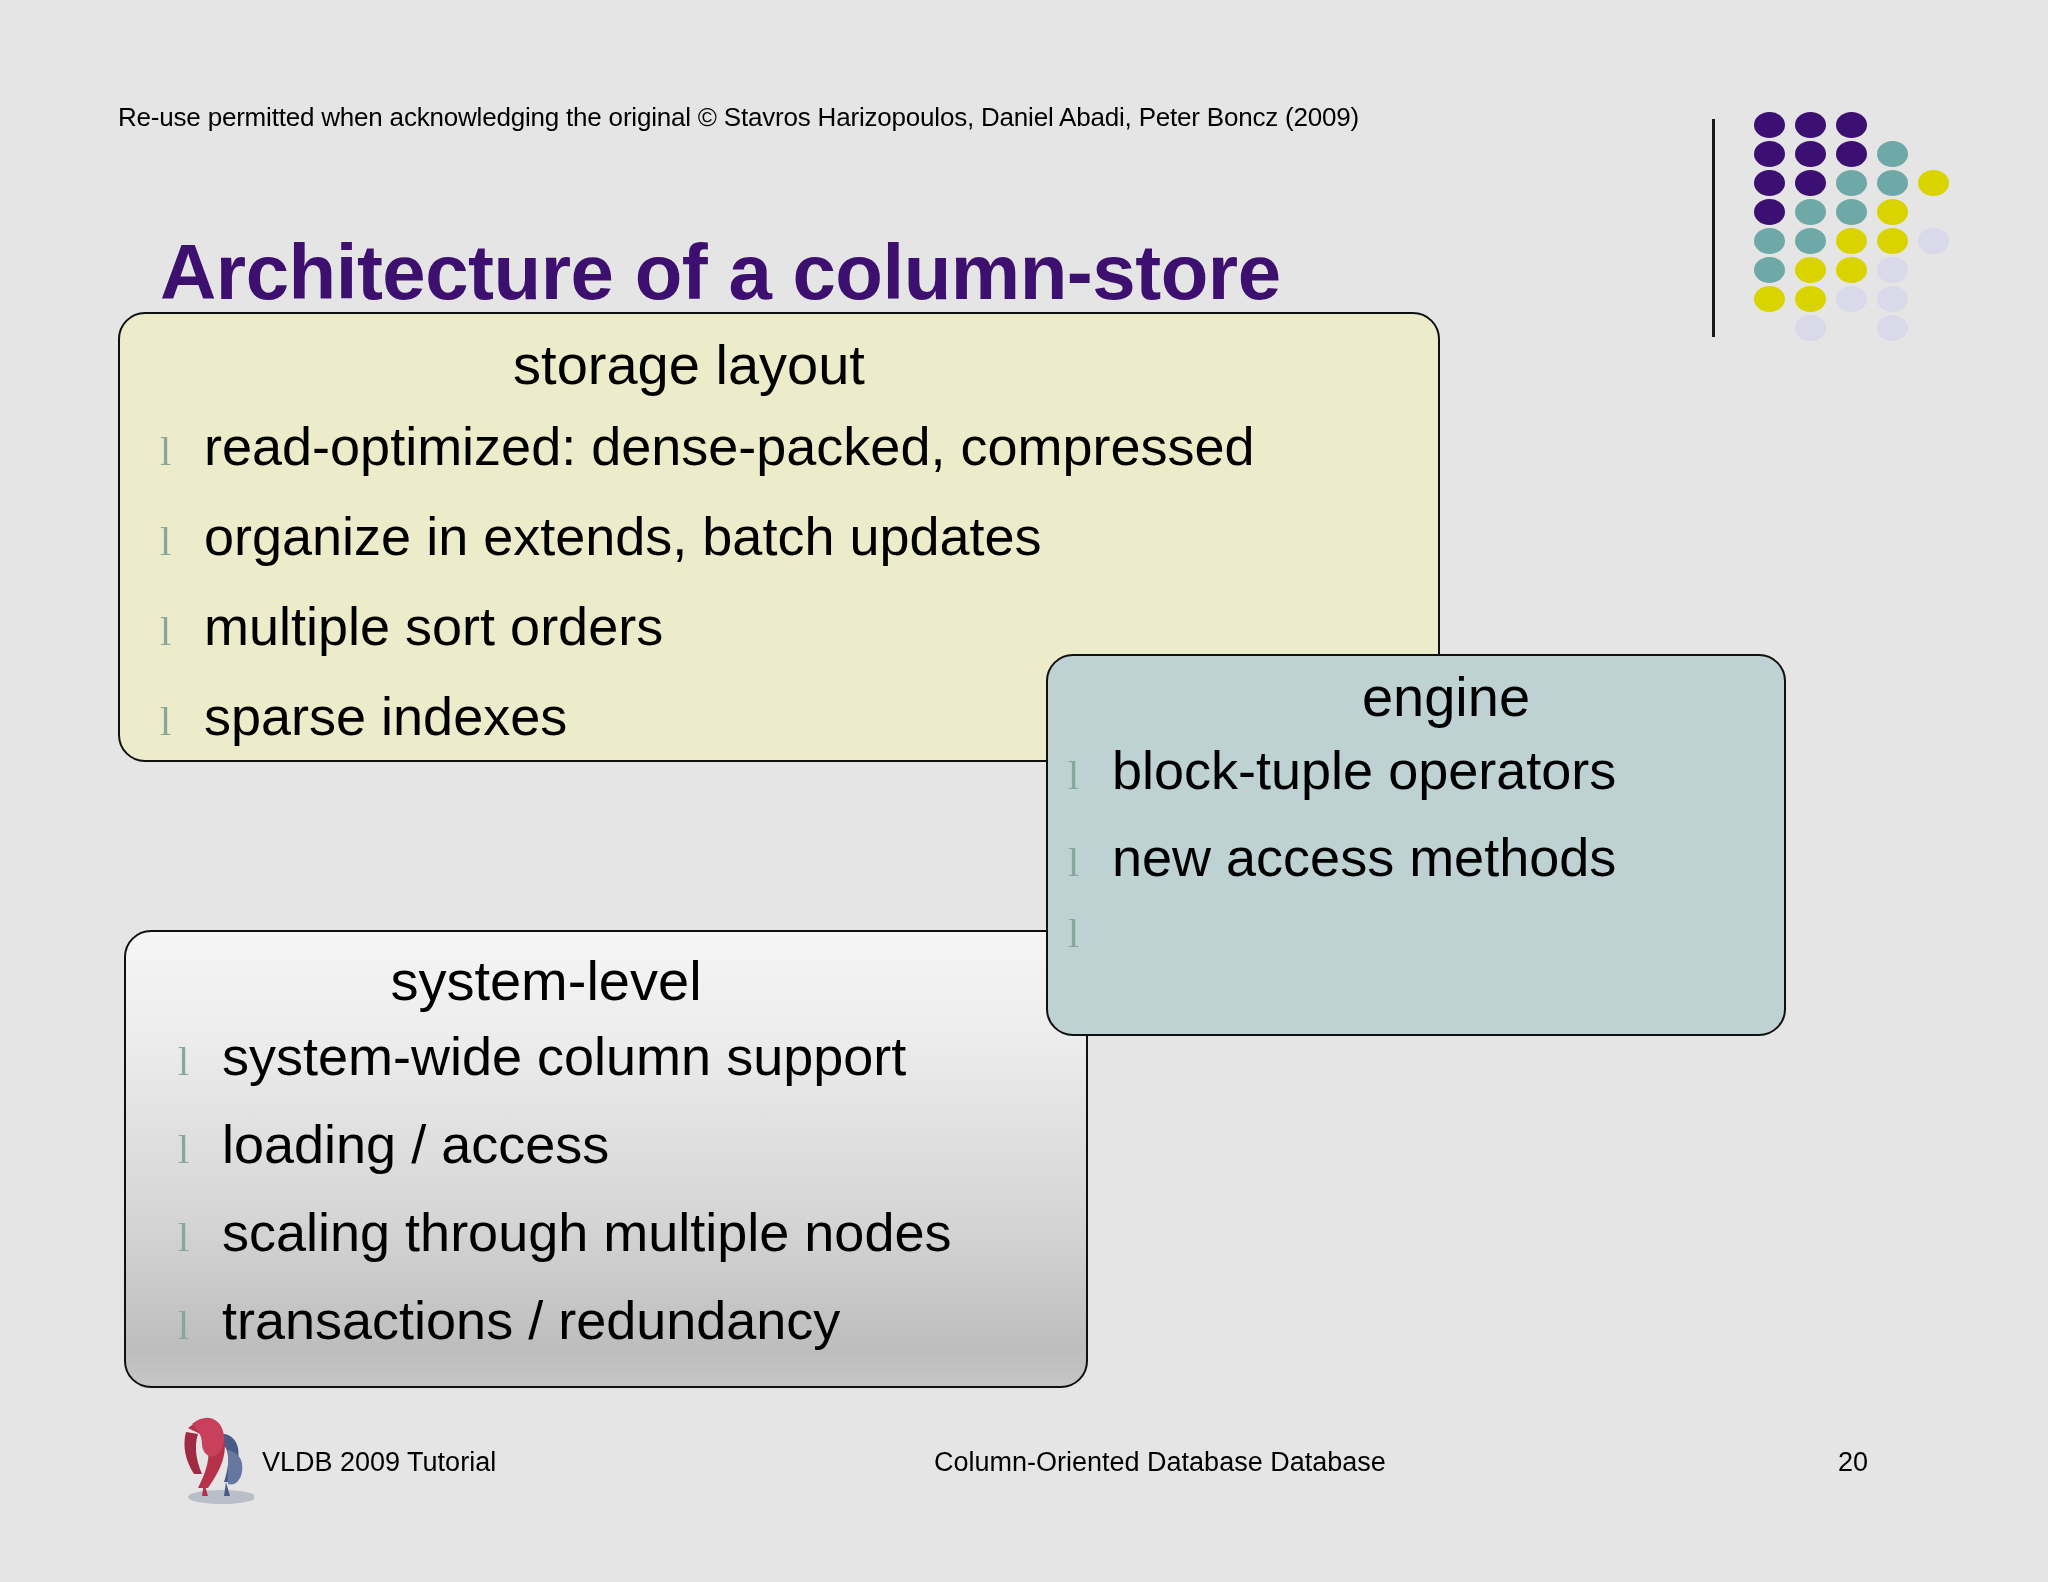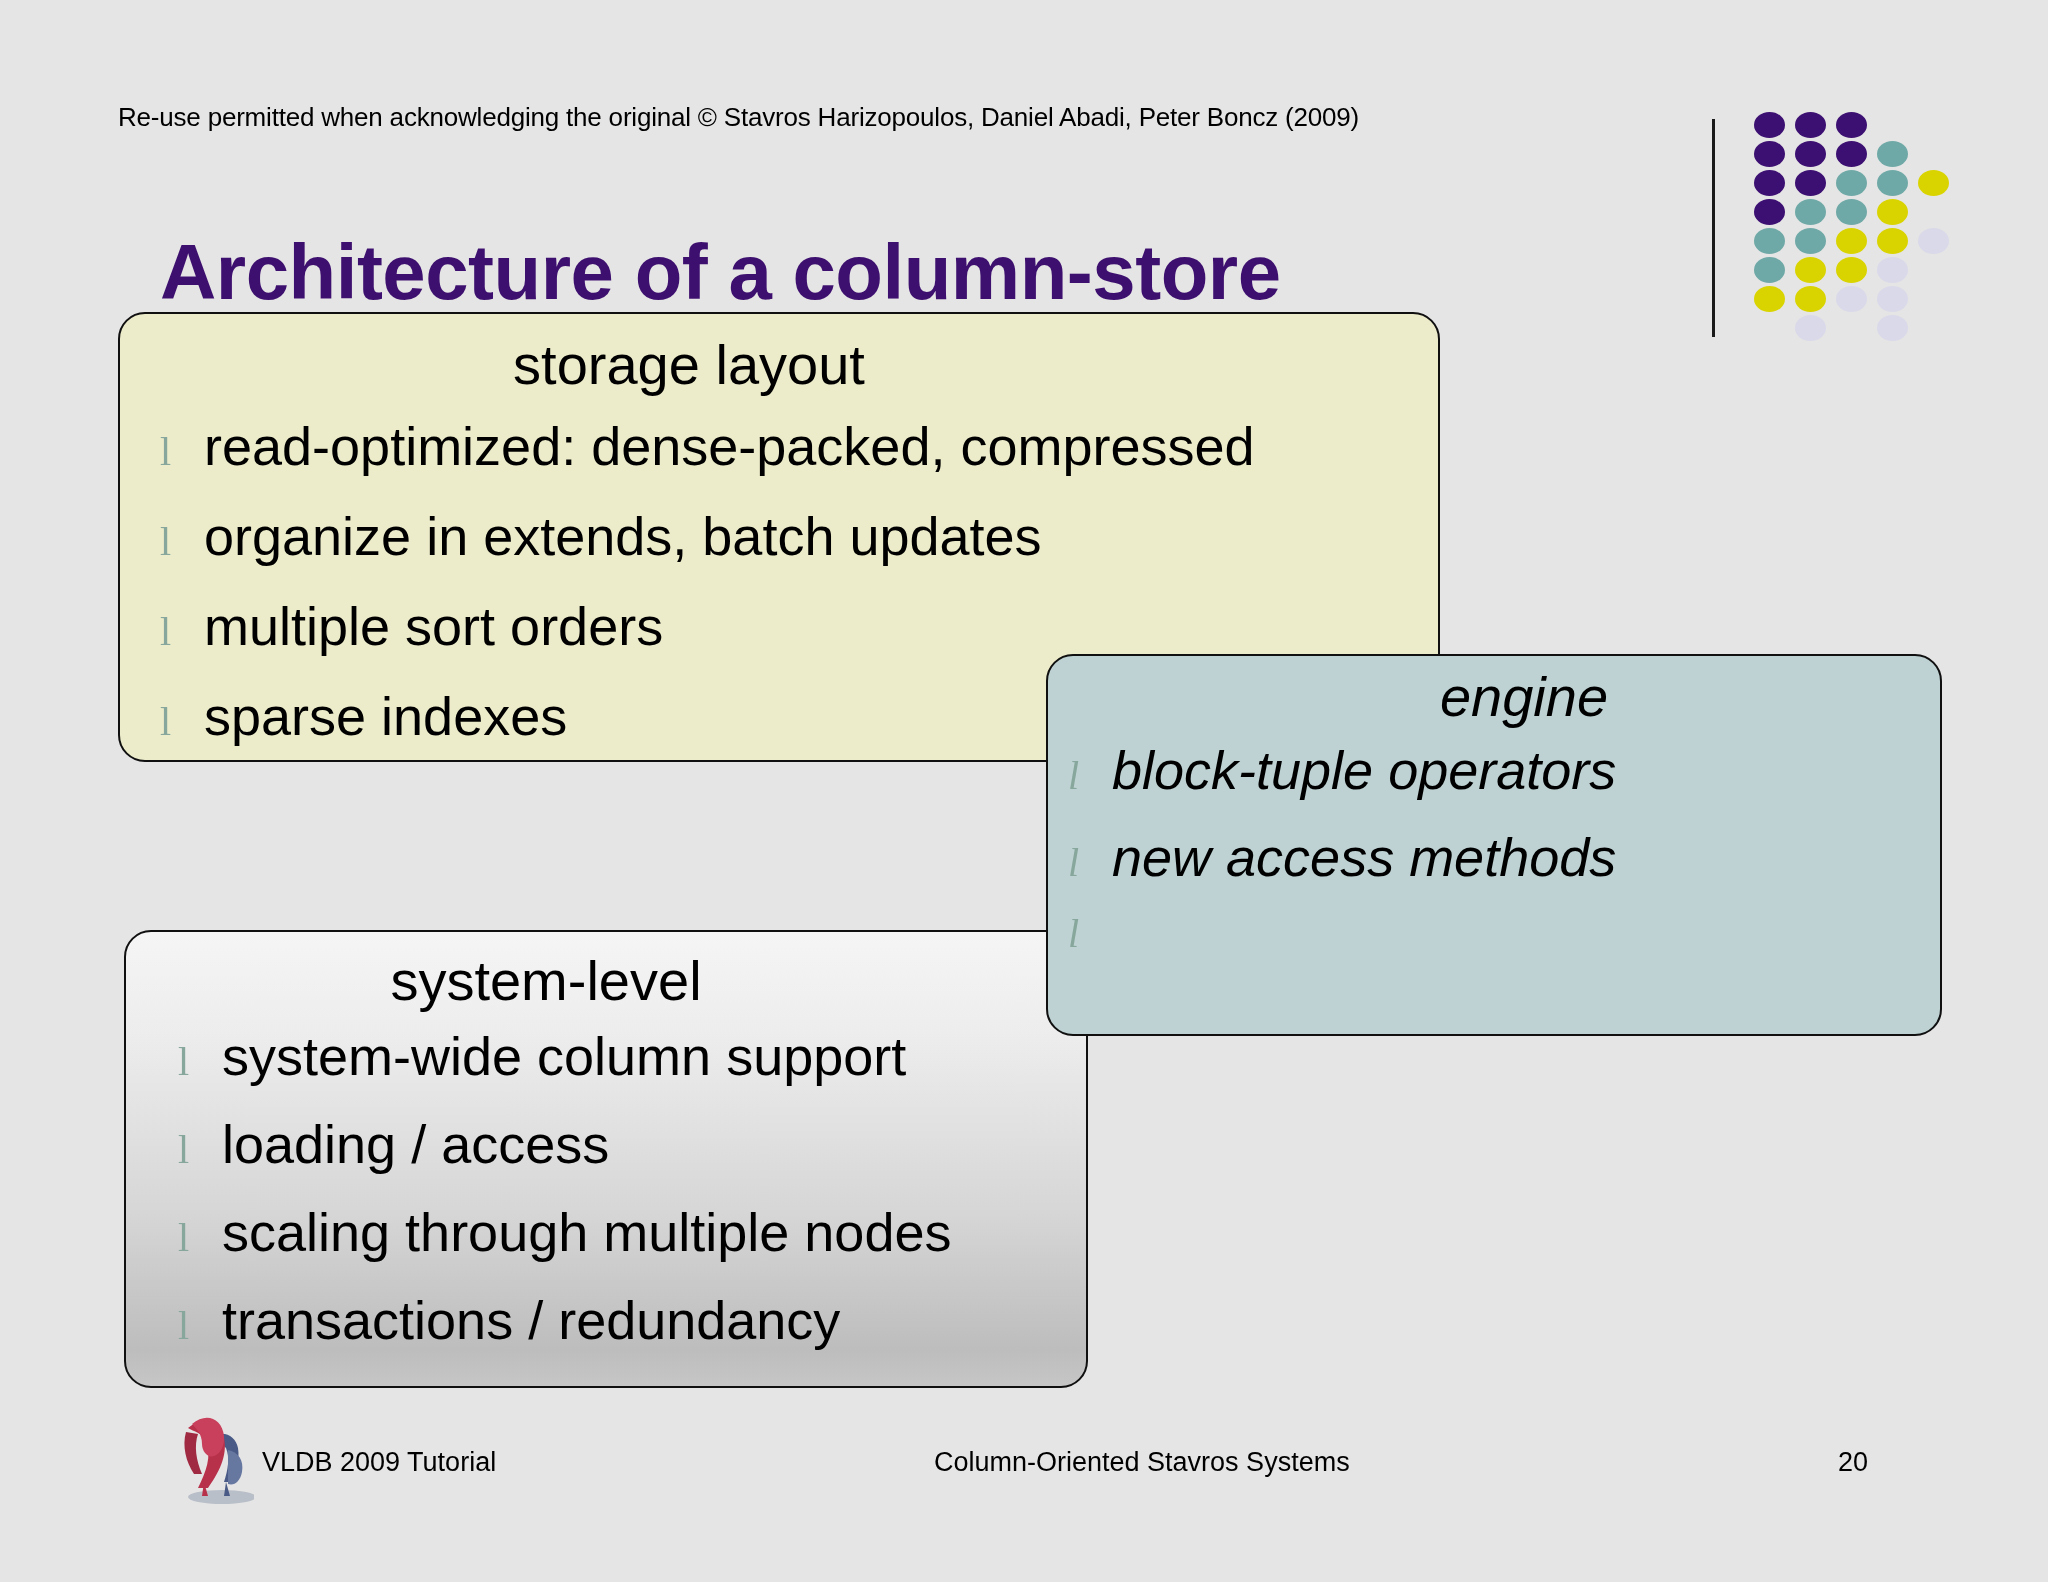--- a/index.html
+++ b/index.html
@@ -131,25 +131,24 @@
     margin-top: 20px;
     margin-left: -180px;
   }
   #box-storage .bullets { margin-top: 20px; margin-left: 40px; }
   #box-storage .bullet-row { margin-bottom: 30px; }
 
   
   #box-engine {
     left: 1046px;
     top: 654px;
-    width: 896px;
+    width: 740px;
     height: 382px;
     background: #bed2d3;
     z-index: 3;
-    font-style: italic;
   }
   #box-engine .box-title {
     margin-top: 10px;
     margin-left: 60px;
   }
   #box-engine .bullets { margin-top: 12px; margin-left: 20px; }
   #box-engine .bullet-row { margin-bottom: 27px; }
 
   
   #box-system {
@@ -312,16 +311,16 @@
     <path d="M56 34 C66 28 78 34 80 46 C82 58 78 70 74 80 L66 80 C70 68 72 56 68 46 Z" fill="#4a5a86"></path>
     <path d="M70 48 C80 50 86 58 84 70 C82 80 76 84 70 82 Z" fill="#6677a0"></path>
     <path d="M30 26 C44 14 62 18 66 36 C70 54 60 72 50 86 L40 86 C48 70 54 54 48 40 C44 30 36 30 30 26 Z" fill="#b8314a"></path>
     <path d="M34 22 C48 10 64 16 66 34 C67 44 62 52 56 54 C50 56 44 50 44 42 C44 32 38 26 34 22 Z" fill="#c9405c"></path>
     <path d="M28 30 C24 44 28 60 36 72 L44 72 C38 58 36 44 40 32 Z" fill="#a02a42"></path>
     <path d="M46 80 L50 94 L44 94 Z" fill="#b8314a"></path>
     <path d="M68 80 L72 94 L66 94 Z" fill="#4a5a86"></path>
   </svg>
 
   <div class="footer-left">VLDB 2009 Tutorial</div>
-  <div class="footer-center">Column-Oriented Stavros Systems</div>
+  <div class="footer-center">Column-Oriented Database Database</div>
   <div class="footer-page">20</div>
 
 </div>
 
 </body></html>

